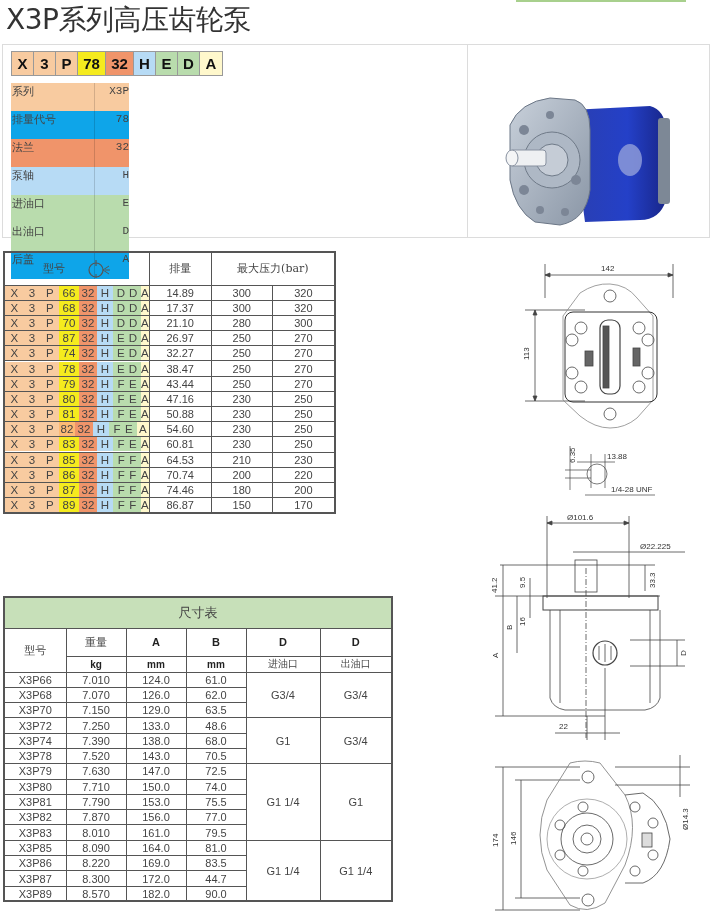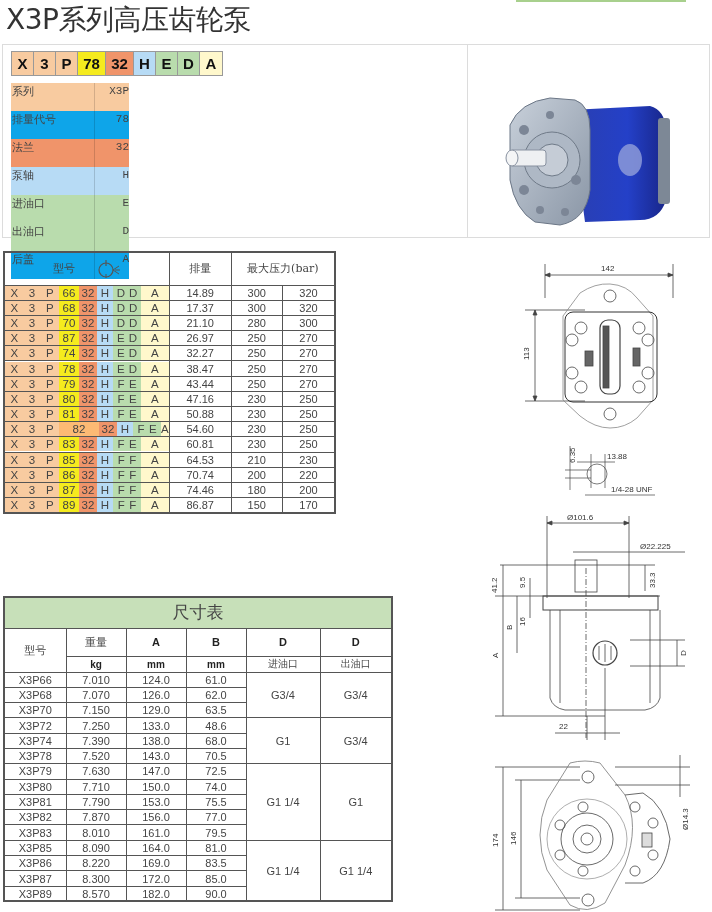--- a/index.html
+++ b/index.html
@@ -28,21 +28,21 @@
   .tech .hdr2 td { height: 33px; font-family: "DejaVu Serif", serif; font-size: 11px; color: #444; }
   .tech .hdr3 td { height: 17px; font-size: 10px; }
   .tech .hdr3 .serif { font-family: "DejaVu Serif", serif; color: #444; }
   .tech .data td { height: 15.2px; font-size: 11px; color: #444; }
   .model-cell { padding: 0 !important; }
   .model-strip { display: flex; height: 14px; font-size: 11.5px; color: #444; }
   .model-strip span { display: flex; align-items: center; justify-content: center; }
 
   .dims { left: 3px; top: 596px; width: 390px; font-size: 11px; border: 2px solid #555; }
   .dims td { border: 1px solid #555; text-align: center; color: #444; }
-  .dims .head-title { background: #c7e0b9; height: 31px; font-size: 17px; }
+  .dims .head-title { background: #c7e0b9; height: 31px; font-size: 13px; }
   .dims .h2 td { height: 28px; }
   .dims .h3 td { height: 16px; font-size: 10px; }
   .dims .serif { font-family: "DejaVu Serif", serif; }
   .dims .b { font-weight: bold; color: #222; }
   .dims .data td { height: 15.3px; font-size: 11px; }
 
   .drawing { position: absolute; }
   .dim-text { font-family: "Liberation Sans", sans-serif; font-size: 8px; fill: #333; }
 </style>
 </head>
@@ -342,21 +342,21 @@
         <td>250</td>
       </tr>
       <tr class="data">
         <td class="model-cell">
           <div class="model-strip">
             <span style="background:#f8cba0;width:54px;justify-content:space-around;">
               <span>X</span>
               <span>3</span>
               <span>P</span>
             </span>
-            <span style="background:#fdba74;width:40px;">82</span>
+            <span style="background:#fdba74;width:16px;">82</span>
             <span style="background:#f0946a;width:18px;">32</span>
             <span style="background:#b7dbf5;width:16px;">H</span>
             <span style="background:#b9dcad;width:28px;justify-content:space-evenly;">
               <span>F</span>
               <span>E</span>
             </span>
             <span style="background:#fff8cc;flex:1;">A</span>
           </div>
         </td>
         <td>54.60</td>
@@ -581,21 +581,21 @@
       <tr class="data">
         <td>X3P86</td>
         <td>8.220</td>
         <td>169.0</td>
         <td>83.5</td>
       </tr>
       <tr class="data">
         <td>X3P87</td>
         <td>8.300</td>
         <td>172.0</td>
-        <td>85.0</td>
+        <td>44.7</td>
       </tr>
       <tr class="data">
         <td>X3P89</td>
         <td>8.570</td>
         <td>182.0</td>
         <td>90.0</td>
       </tr>
     </tbody>
 </table>
 

